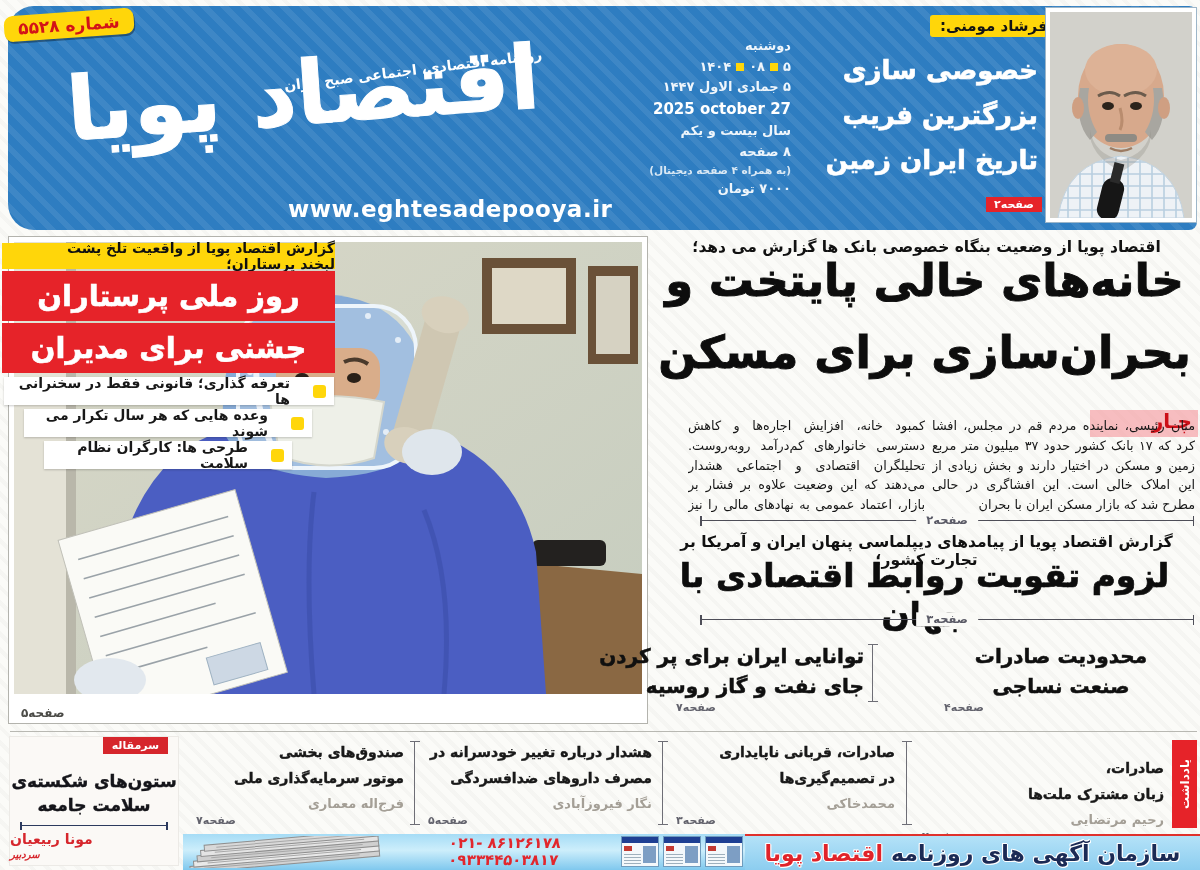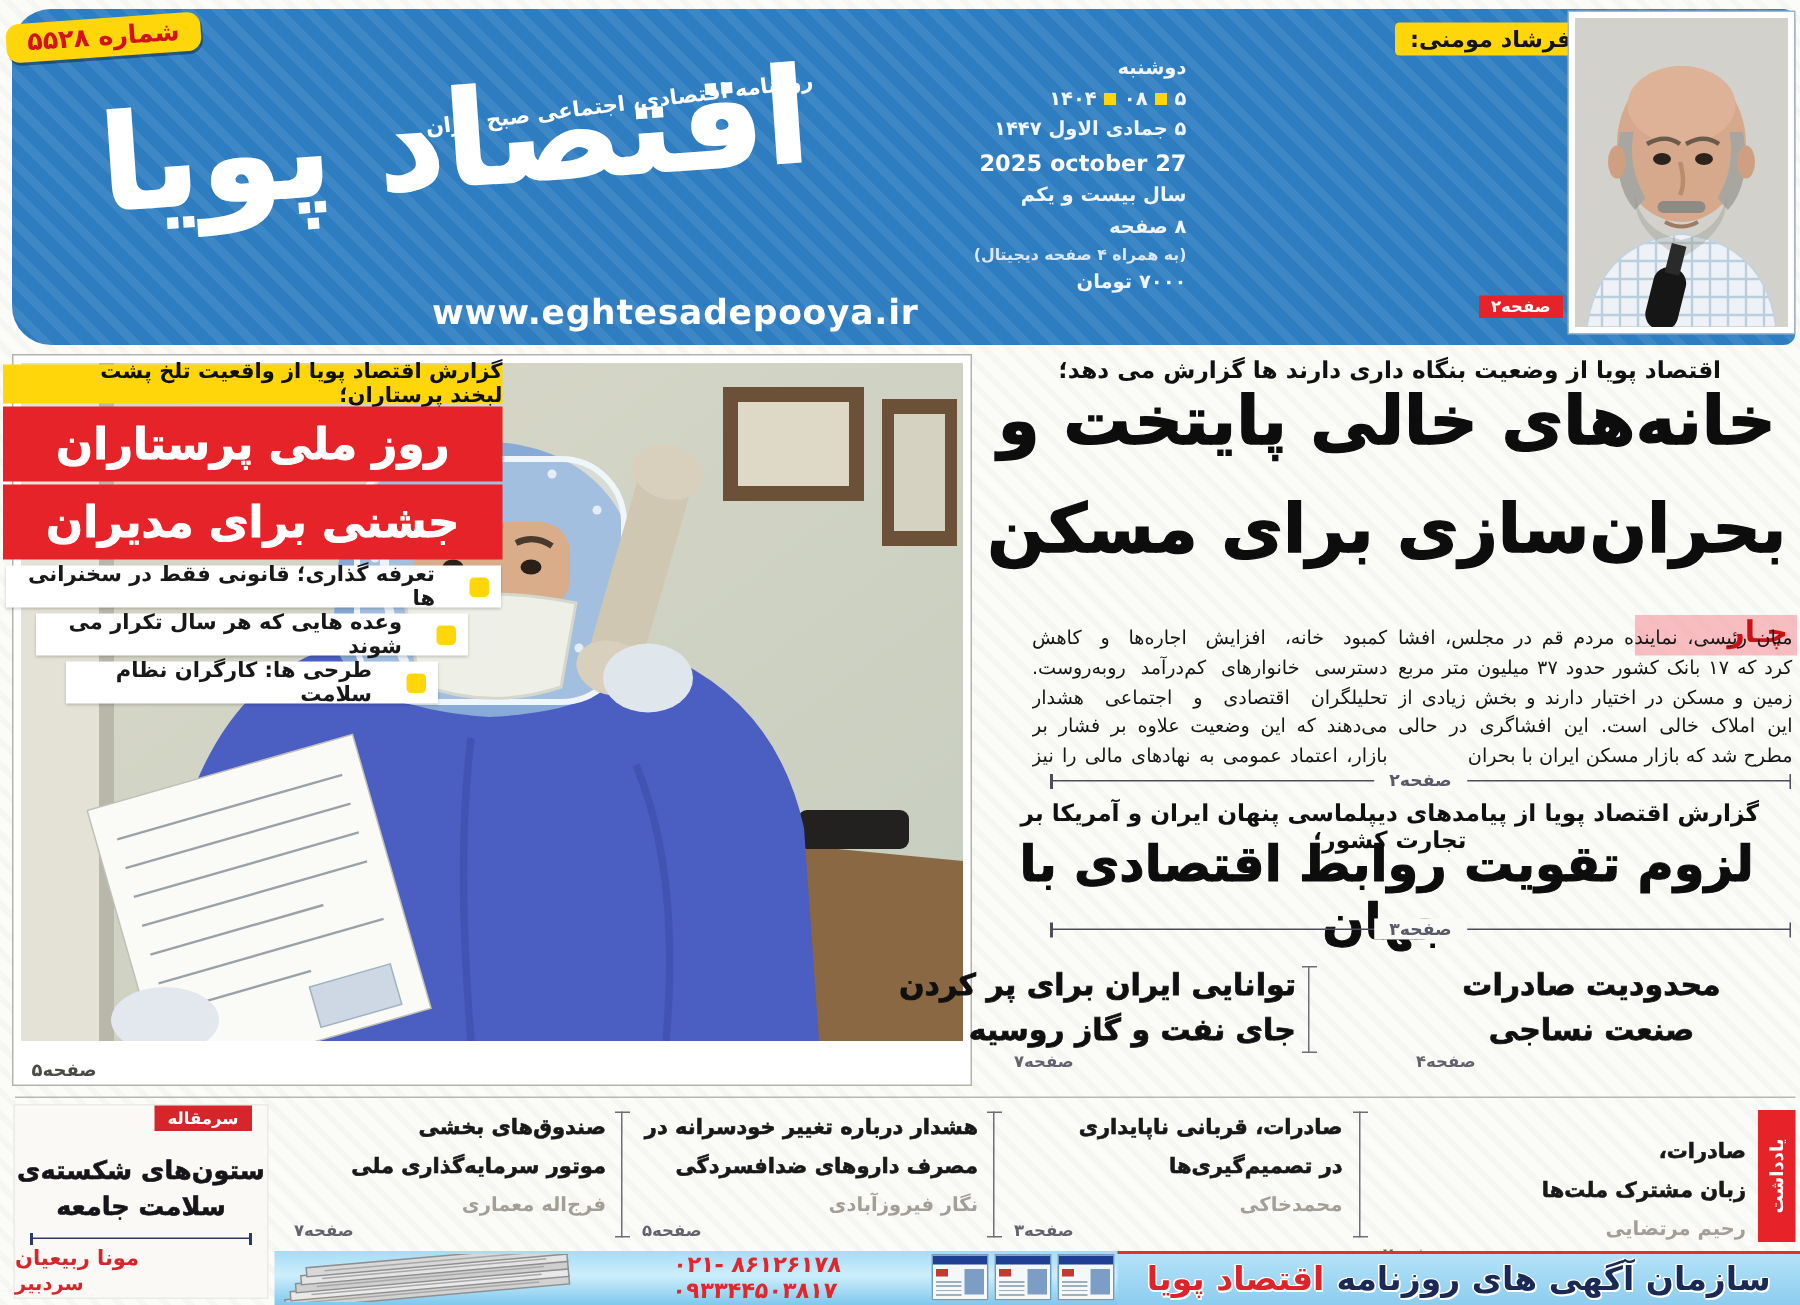--- a/index.html
+++ b/index.html
@@ -148,20 +148,25 @@
       <div class="greg" dir="ltr" style="text-align:right;">2025 october 27</div>
       <div>سال بیست و یکم</div>
       <div>۸ صفحه</div>
       <div class="small">(به همراه ۴ صفحه دیجیتال)</div>
       <div>۷۰۰۰ تومان</div>
     </div>
   </div>
   <div class="issue-badge">شماره ۵۵۲۸</div>
 
   <div class="sp-tag">فرشاد مومنی:</div>
+  <div class="trh">
+    <div>خصوصی سازی</div>
+    <div>بزرگترین فریب</div>
+    <div>تاریخ ایران زمین</div>
+  </div>
   <div class="tr-page">صفحه۲</div>
   <div class="portrait">
     <svg width="142" height="206" viewBox="0 0 142 206">
       <defs>
         <pattern id="plaid" width="12" height="12" patternUnits="userSpaceOnUse">
           <rect width="12" height="12" fill="#eef2f6"></rect>
           <path d="M0 6 H12 M6 0 V12" stroke="#b9cfe0" stroke-width="1.6"></path>
         </pattern>
       </defs>
       <rect width="142" height="206" fill="#d2d1cb"></rect>
@@ -258,21 +263,21 @@
   </div>
   <div class="bul" style="left:24px;top:409px;width:288px;">
     <span class="sqb"></span>
     <span>وعده هایی که هر سال تکرار می شوند</span>
   </div>
   <div class="bul" style="left:44px;top:441px;width:248px;">
     <span class="sqb"></span>
     <span>طرحی ها: کارگران نظام سلامت</span>
   </div>
 
-  <div class="mk">اقتصاد پویا از وضعیت بنگاه داری دارند ها گزارش می دهد؛</div>
+  <div class="mk">اقتصاد پویا از وضعیت بنگاه خصوصی بانک ها گزارش می دهد؛</div>
   <div class="mh" style="top:258px;">خانه‌های خالی پایتخت و</div>
   <div class="mh" style="top:330px;">بحران‌سازی برای مسکن</div>
   <div class="stamp"><span>چـار</span></div>
   <div class="bcol r">منان رئیسی، نماینده مردم قم در مجلس، افشا کرد که ۱۷ بانک کشور حدود ۳۷ میلیون متر مربع زمین و مسکن در اختیار دارند و بخش زیادی از این املاک خالی است. این افشاگری در حالی مطرح شد که بازار مسکن ایران با بحران</div>
   <div class="bcol l">کمبود خانه، افزایش اجاره‌ها و کاهش دسترسی خانوارهای کم‌درآمد روبه‌روست. تحلیلگران اقتصادی و اجتماعی هشدار می‌دهند که این وضعیت علاوه بر فشار بر بازار، اعتماد عمومی به نهادهای مالی را نیز تحت تأثیر قرار داده است...</div>
   <div class="h-divider" style="left:700px;top:520px;width:494px;">
     <span class="pg">صفحه۲</span>
   </div>
 
   <div class="k2">گزارش اقتصاد پویا از پیامدهای دیپلماسی پنهان ایران و آمریکا بر تجارت کشور؛</div>
@@ -328,21 +333,21 @@
     <div class="na">فرج‌اله معماری</div>
     <span class="np">صفحه۷</span>
   </div>
 
   <div class="editorial">
     <span class="ed-tag">سرمقاله</span>
     <div class="ed-t" style="top:34px;">ستون‌های شکسته‌ی</div>
     <div class="ed-t" style="top:58px;">سلامت جامعه</div>
     <div class="ed-div"></div>
     <div class="ed-a" style="top:94px;font-size:14px;">مونا ربیعیان</div>
-    <div class="ed-a" style="top:112px;font-size:13px;">سردبیر</div>
+    <div class="ed-a" style="top:112px;font-size:10px;font-style:italic;">سردبیر</div>
   </div>
 
   <div class="banner">
     <svg class="npapers" width="200" height="32" viewBox="0 0 200 32">
       <g transform="rotate(-5 100 16)">
         <g stroke="#8f8f8f" stroke-width="1">
           <rect x="2" y="22" width="190" height="6" fill="#d2d2d2"></rect>
           <rect x="6" y="17" width="186" height="6" fill="#e9e9e9"></rect>
           <rect x="10" y="12" width="182" height="6" fill="#cfcfcf"></rect>
           <rect x="14" y="7" width="178" height="6" fill="#e4e4e4"></rect>

